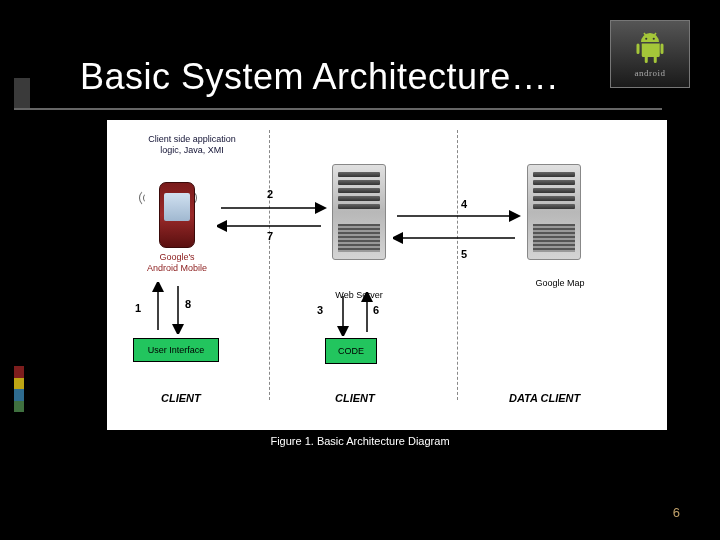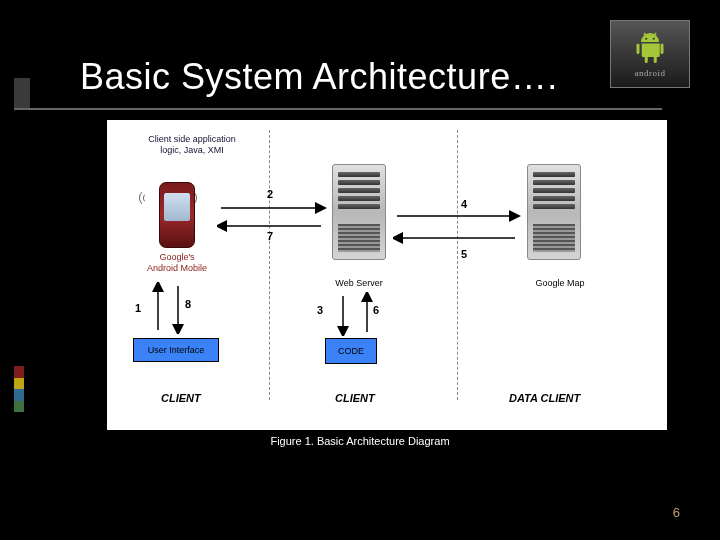--- a/index.html
+++ b/index.html
@@ -17,21 +17,21 @@
     .caption { position: absolute; top: 435px; left: 0; right: 0; text-align: center; color: #fff; font-size: 11px; font-family: Verdana, Arial; }
     .page-num { position: absolute; right: 40px; bottom: 20px; color: #bfa06a; font-size: 13px; }
 
     
     .stripe { position: absolute; left: 14px; top: 366px; width: 10px; height: 46px; display: flex; flex-direction: column; }
     .stripe div { flex: 1; }
 
     
     .label { position: absolute; font-size: 9px; font-family: Arial; color: #000; text-align: center; line-height: 1.2; }
     .num { position: absolute; font-size: 11px; font-family: Arial; font-weight: bold; color: #000; }
-    .box { position: absolute; border: 1px solid #000; background: #3b82f6; display: flex; align-items: center; justify-content: center; font-size: 9px; text-align: center; font-family: Arial; }
+    .box { position: absolute; border: 1px solid #000; background: #22c55e; display: flex; align-items: center; justify-content: center; font-size: 9px; text-align: center; font-family: Arial; }
     .zone-label { position: absolute; font-size: 11px; font-family: Arial; font-weight: bold; color: #000; font-style: italic; }
 
     .server-rack { position: absolute; width: 54px; height: 96px; }
     .server-rack .body { width: 100%; height: 100%; background: linear-gradient(180deg, #e0e0e0 0%, #b8b8b8 50%, #d4d4d4 100%); border: 1px solid #888; border-radius: 3px; }
     .server-rack .slot { position: absolute; left: 6px; right: 6px; height: 5px; background: linear-gradient(180deg, #666, #333); border-radius: 1px; }
     .server-rack .vents { position: absolute; left: 6px; right: 6px; bottom: 8px; height: 28px; background: repeating-linear-gradient(180deg, #555, #555 2px, #999 2px, #999 4px); }
 
     .phone { position: absolute; left: 52px; top: 62px; width: 36px; height: 66px; background: linear-gradient(180deg, #7a1b1b 0%, #9b2a2a 50%, #5a1010 100%); border-radius: 7px; border: 1px solid #3a0a0a; }
     .phone::before { content:""; position: absolute; top: 10px; left: 4px; right: 4px; height: 28px; background: linear-gradient(180deg,#d0e0f0,#a0b8d0); border-radius: 2px; }
     .radio-waves { position: absolute; }
@@ -108,21 +108,21 @@
 
   <div class="server-rack" style="left:225px; top:44px">
     <div class="body"></div>
     <div class="slot" style="top:8px"></div>
       <div class="slot" style="top:16px"></div>
       <div class="slot" style="top:24px"></div>
     <div class="slot" style="top:32px"></div>
       <div class="slot" style="top:40px"></div>
     <div class="vents"></div>
   </div>
-  <span class="label" style="left:222px; top:158px; width:60px">Web Server</span>
+  <span class="label" style="left:222px; top:170px; width:60px">Web Server</span>
 
   <svg class="arrow" style="left:218px; top:172px" width="60" height="44">
     <line x1="18" y1="4" x2="18" y2="40" stroke="#000" stroke-width="1.5" marker-end="url(#ah)"></line>
     <line x1="42" y1="40" x2="42" y2="4" stroke="#000" stroke-width="1.5" marker-end="url(#ah)"></line>
   </svg>
   <span class="num" style="left:210px; top:184px">3</span>
   <span class="num" style="left:266px; top:184px">6</span>
 
   <div class="box" style="left:218px; top:218px; width:52px; height:26px">CODE</div>
 

